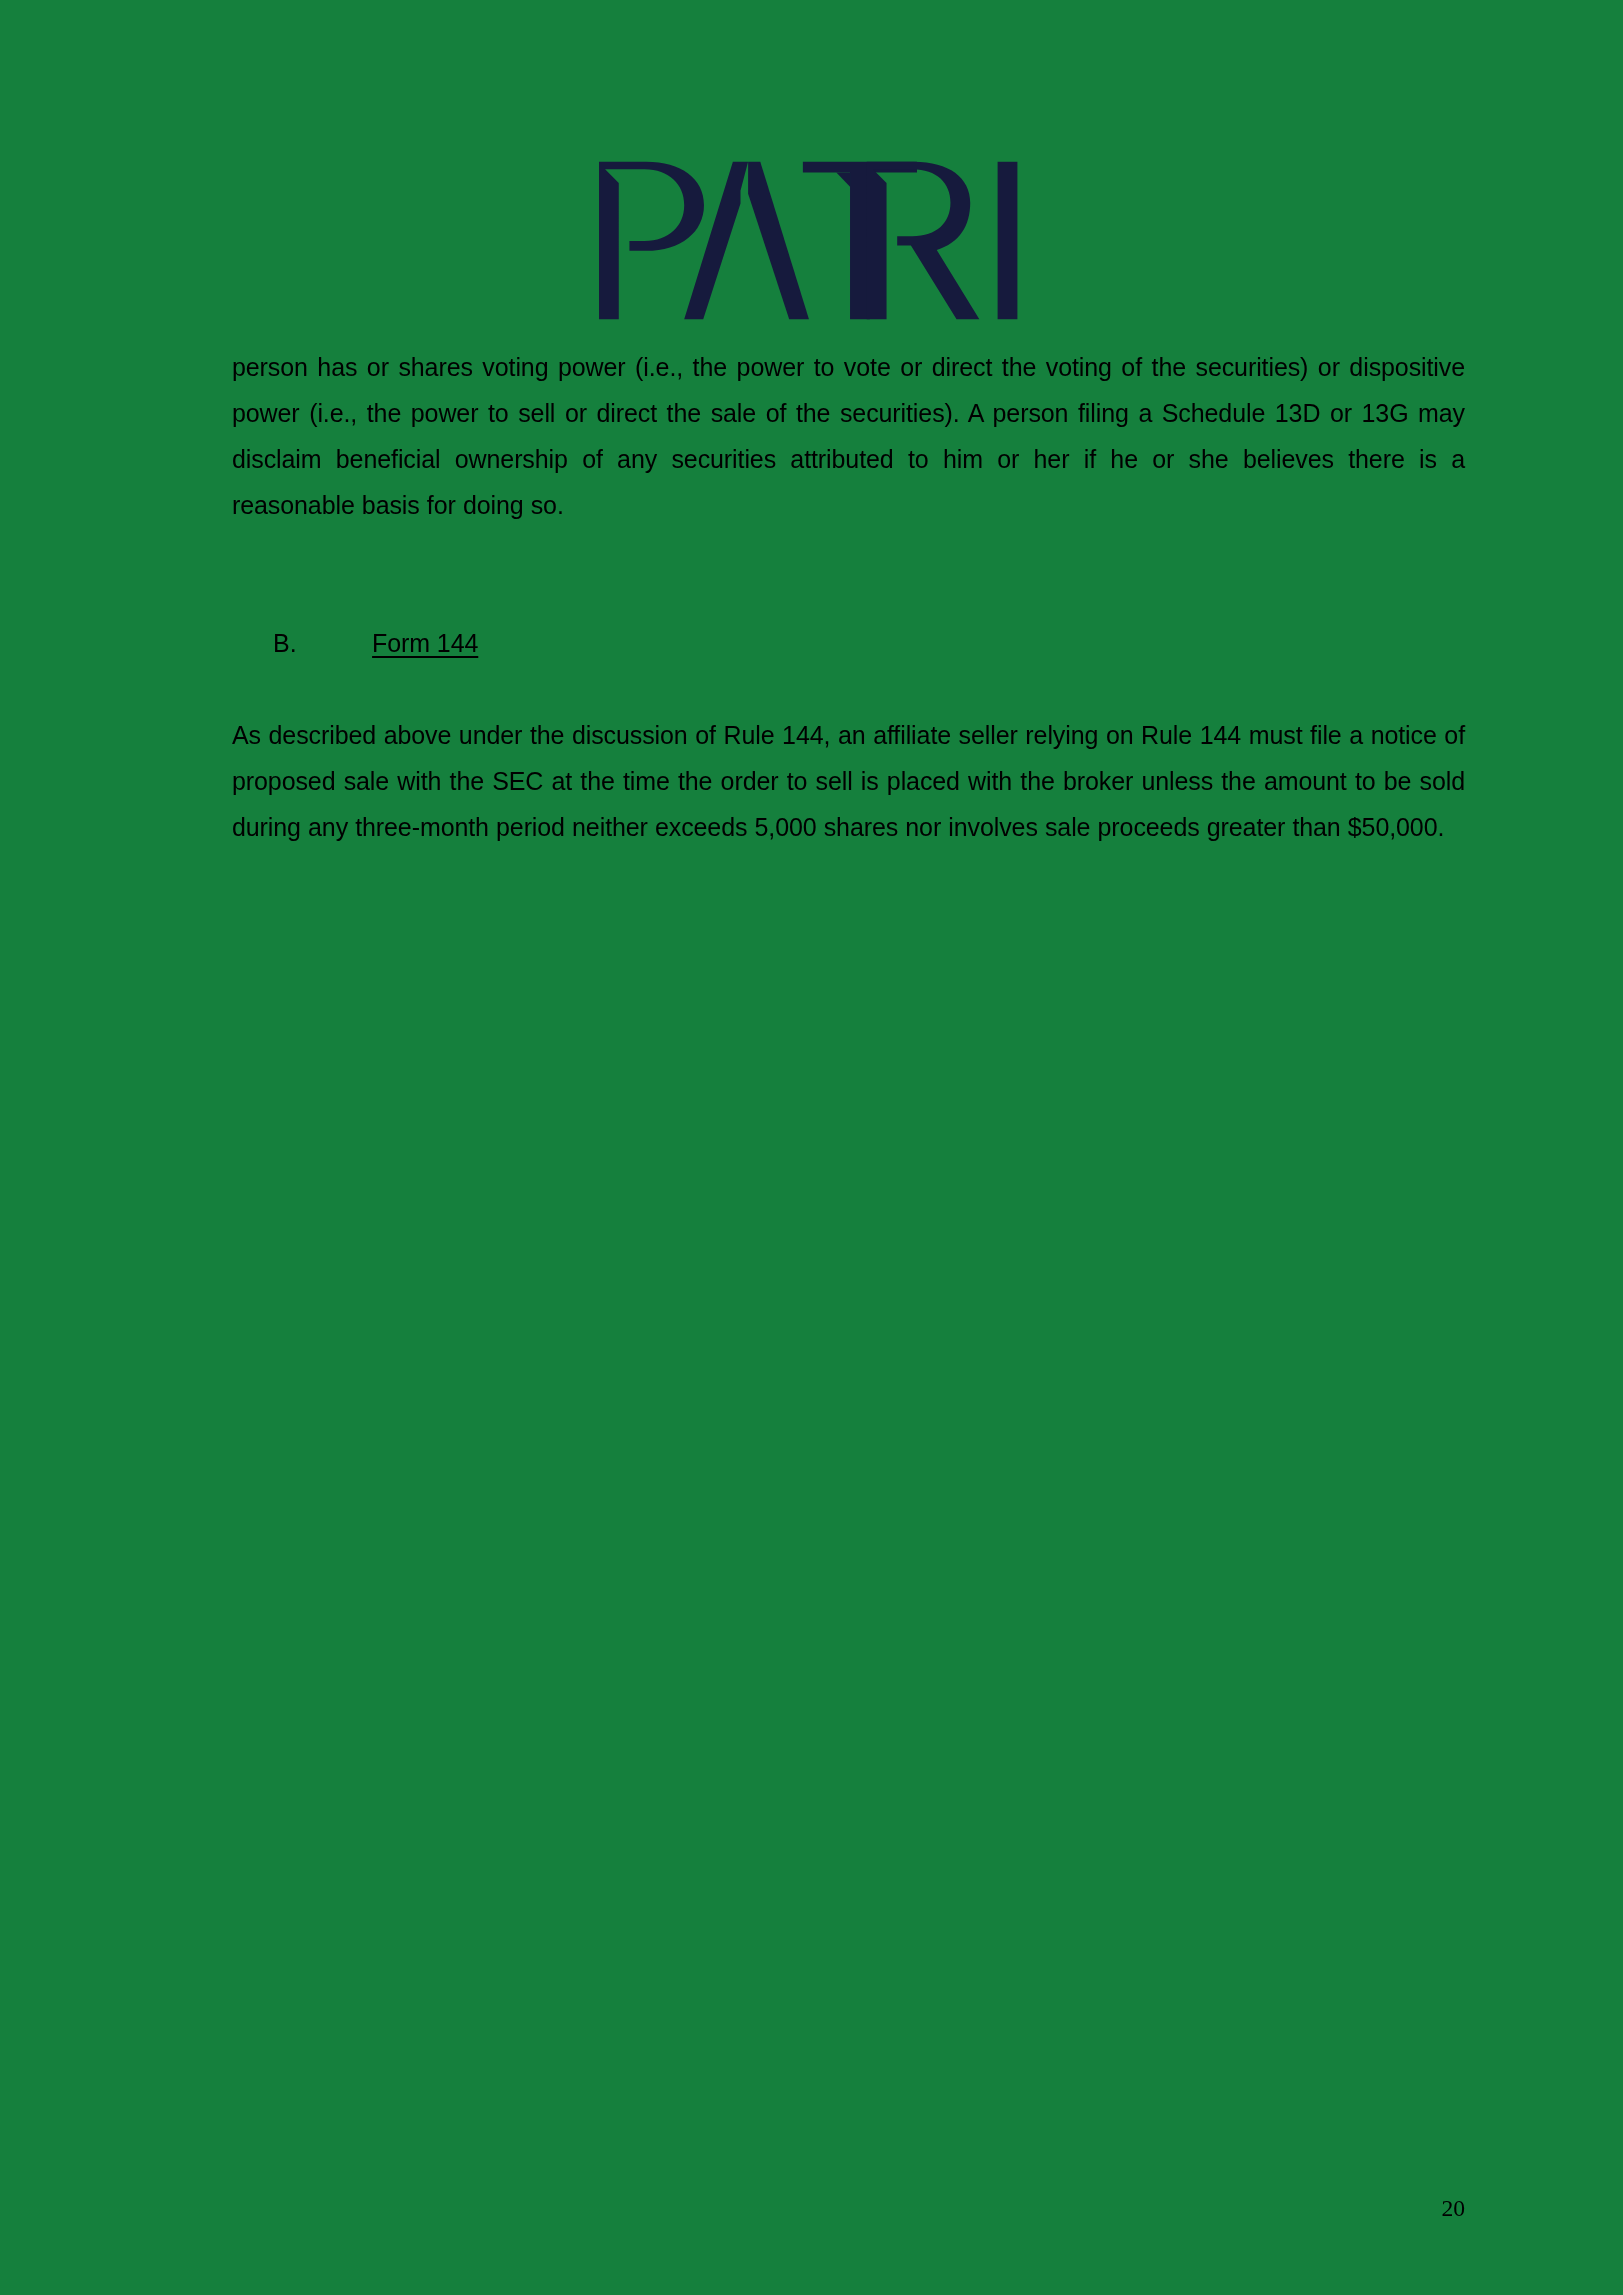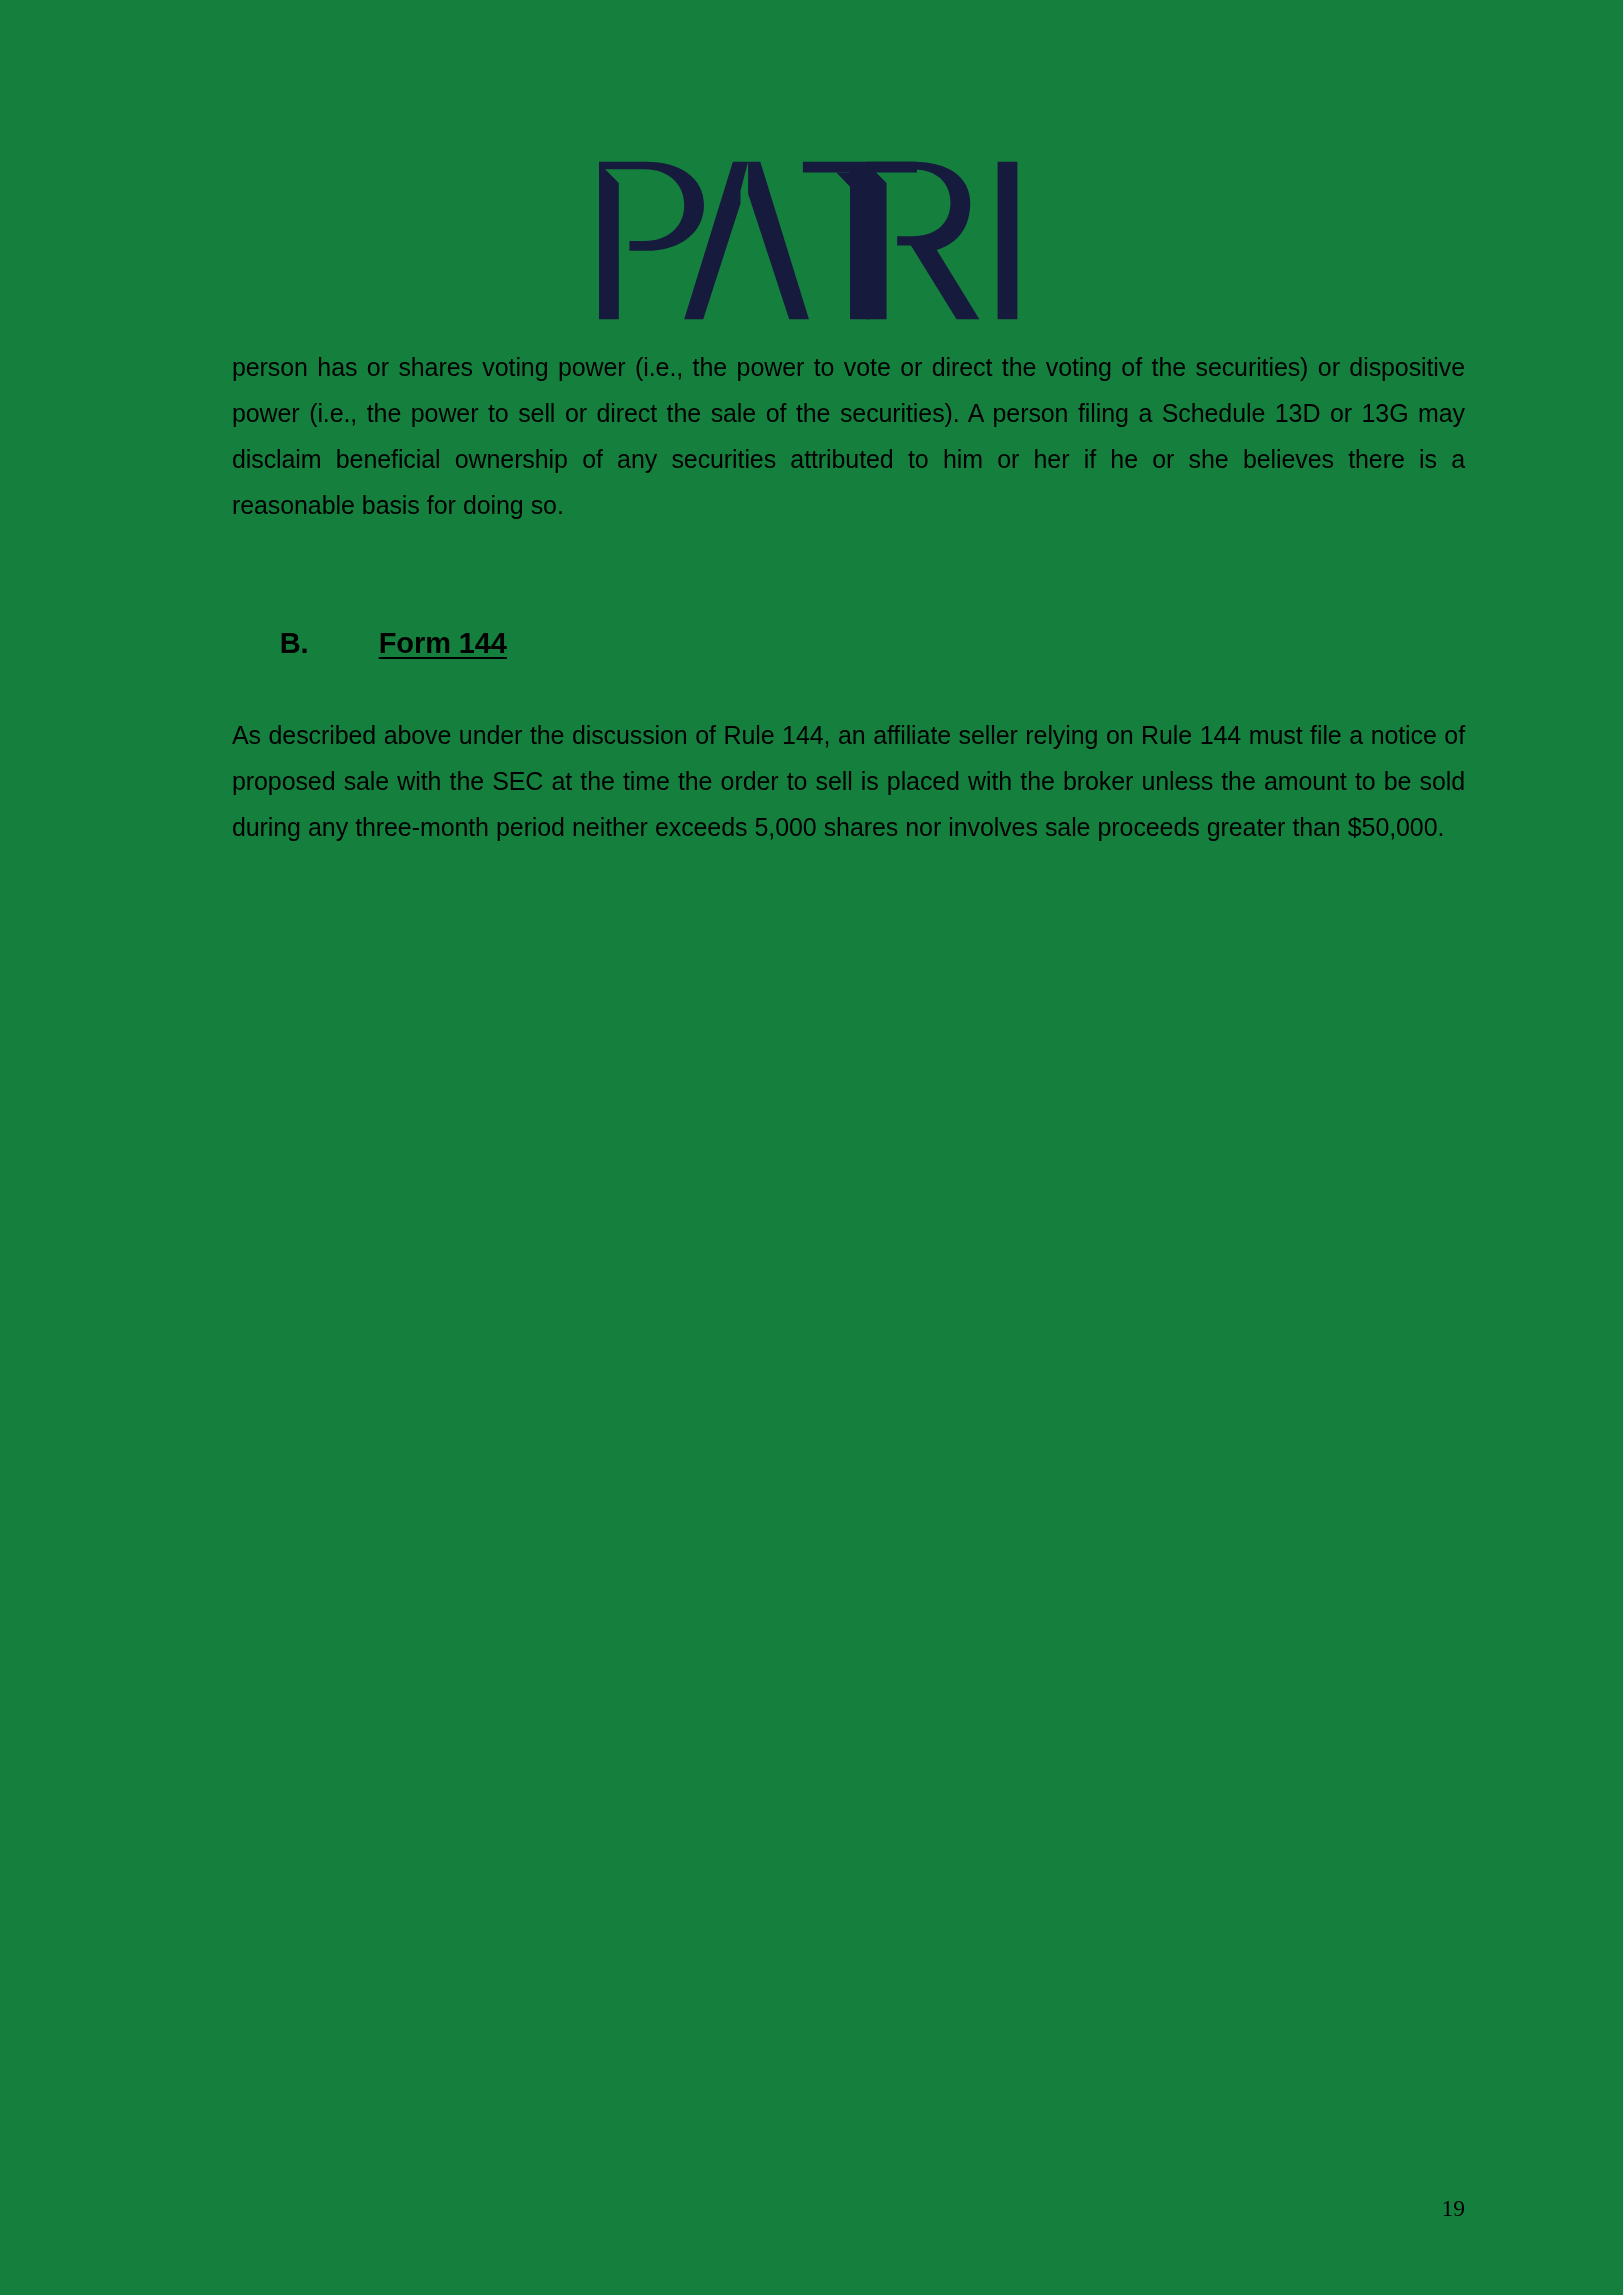--- a/index.html
+++ b/index.html
@@ -55,23 +55,23 @@
   .para.last-line-natural {
     text-align-last: left;
   }
 
   .gap-after-para1 {
     height: 46px;
   }
 
   
   .section-heading {
-    font-size: 29px;
+    font-size: 25px;
     line-height: 46px;
-    font-weight: bold;
+    font-weight: normal;
     white-space: pre;
     letter-spacing: -0.1px;
   }
 
   .section-heading .letter {
     display: inline-block;
     width: 99px;
   }
 
   .section-heading .title {
@@ -130,16 +130,16 @@
     <div class="gap-after-para1"></div>
 
     <div class="section-heading">
       <span class="letter">B.</span><span class="title">Form 144</span>
     </div>
 
     <p class="para last-line-natural">As described above under the discussion of Rule 144, an affiliate seller relying on Rule 144 must file a notice of proposed sale with the SEC at the time the order to sell is placed with the broker unless the amount to be sold during any three-month period neither exceeds 5,000 shares nor involves sale proceeds greater than $50,000.</p>
 
   </div>
 
-  <div class="page-number">19</div>
+  <div class="page-number">20</div>
 
 </div>
 
 
 </body></html>

